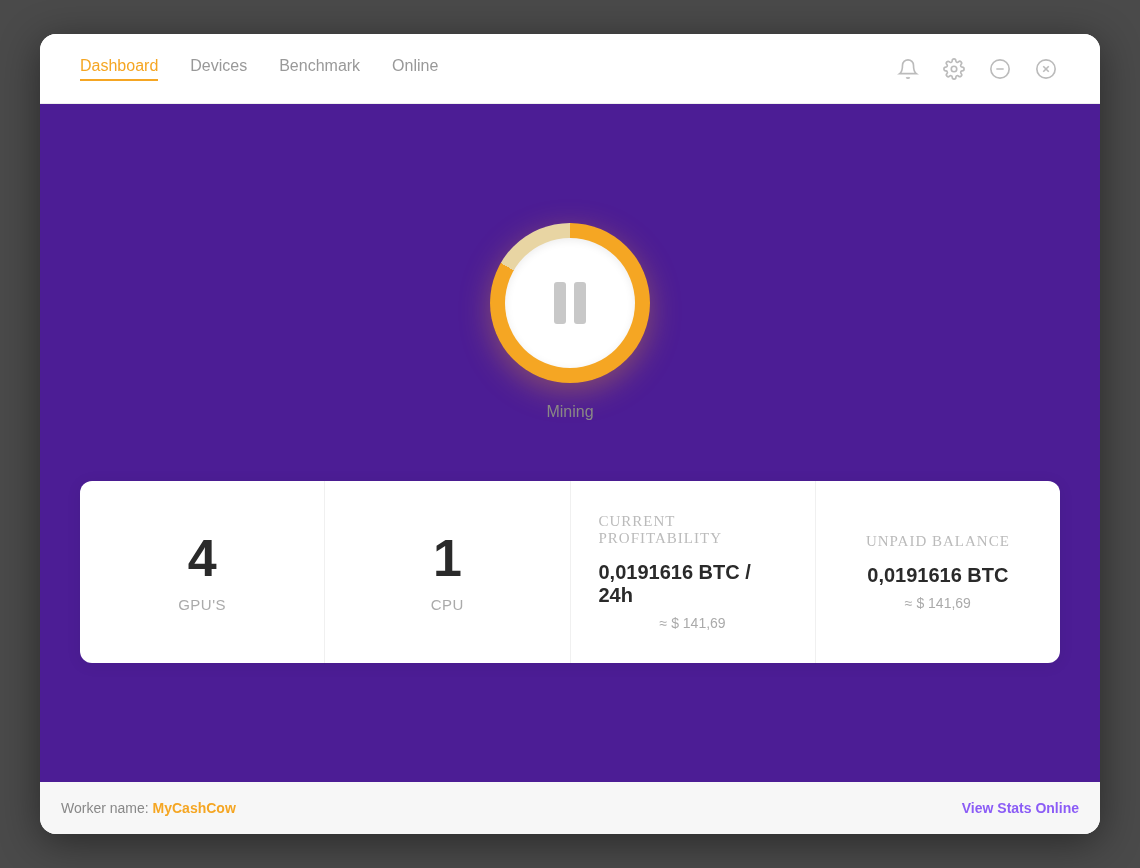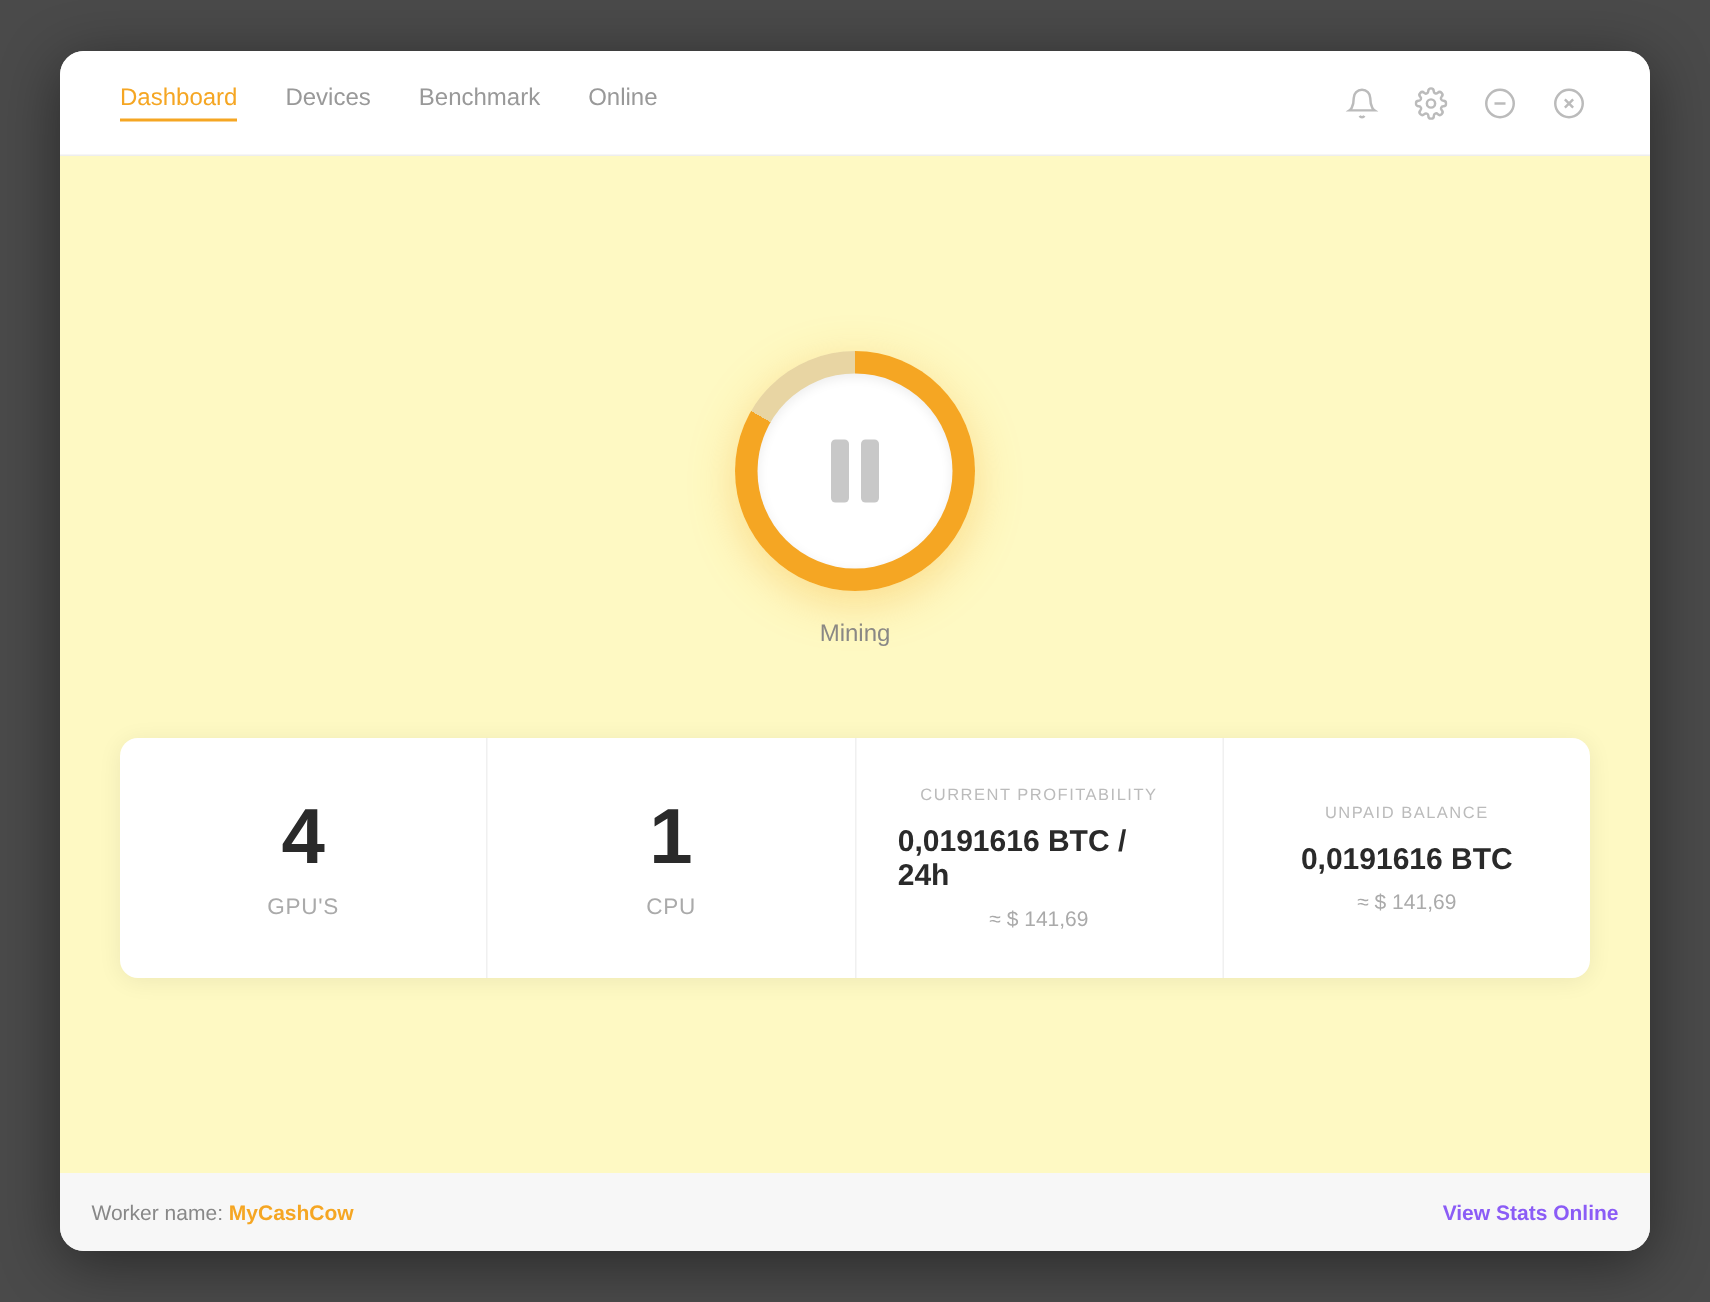--- a/index.html
+++ b/index.html
@@ -83,21 +83,21 @@
     }
 
     
     .main-content {
       flex: 1;
       display: flex;
       flex-direction: column;
       align-items: center;
       justify-content: center;
       padding: 20px 40px;
-      background: #fef9c3;
+      background: #4c1d95;
     }
 
     
     .mining-section {
       display: flex;
       flex-direction: column;
       align-items: center;
       margin-bottom: 60px;
     }
 
@@ -177,26 +177,27 @@
     }
 
     .stat-label {
       font-size: 15px;
       color: #aaa;
       text-transform: uppercase;
       letter-spacing: 0.5px;
     }
 
     .stat-section-label {
-      font-size: 11px;
+      font-size: 15px;
       color: #bbb;
       text-transform: uppercase;
       letter-spacing: 1px;
       margin-bottom: 14px;
       font-weight: 500;
+      font-family: Liberation Serif, serif;
     }
 
     .stat-value-large {
       font-size: 20px;
       font-weight: 700;
       color: #2a2a2a;
       margin-bottom: 8px;
     }
 
     .stat-value-small {

